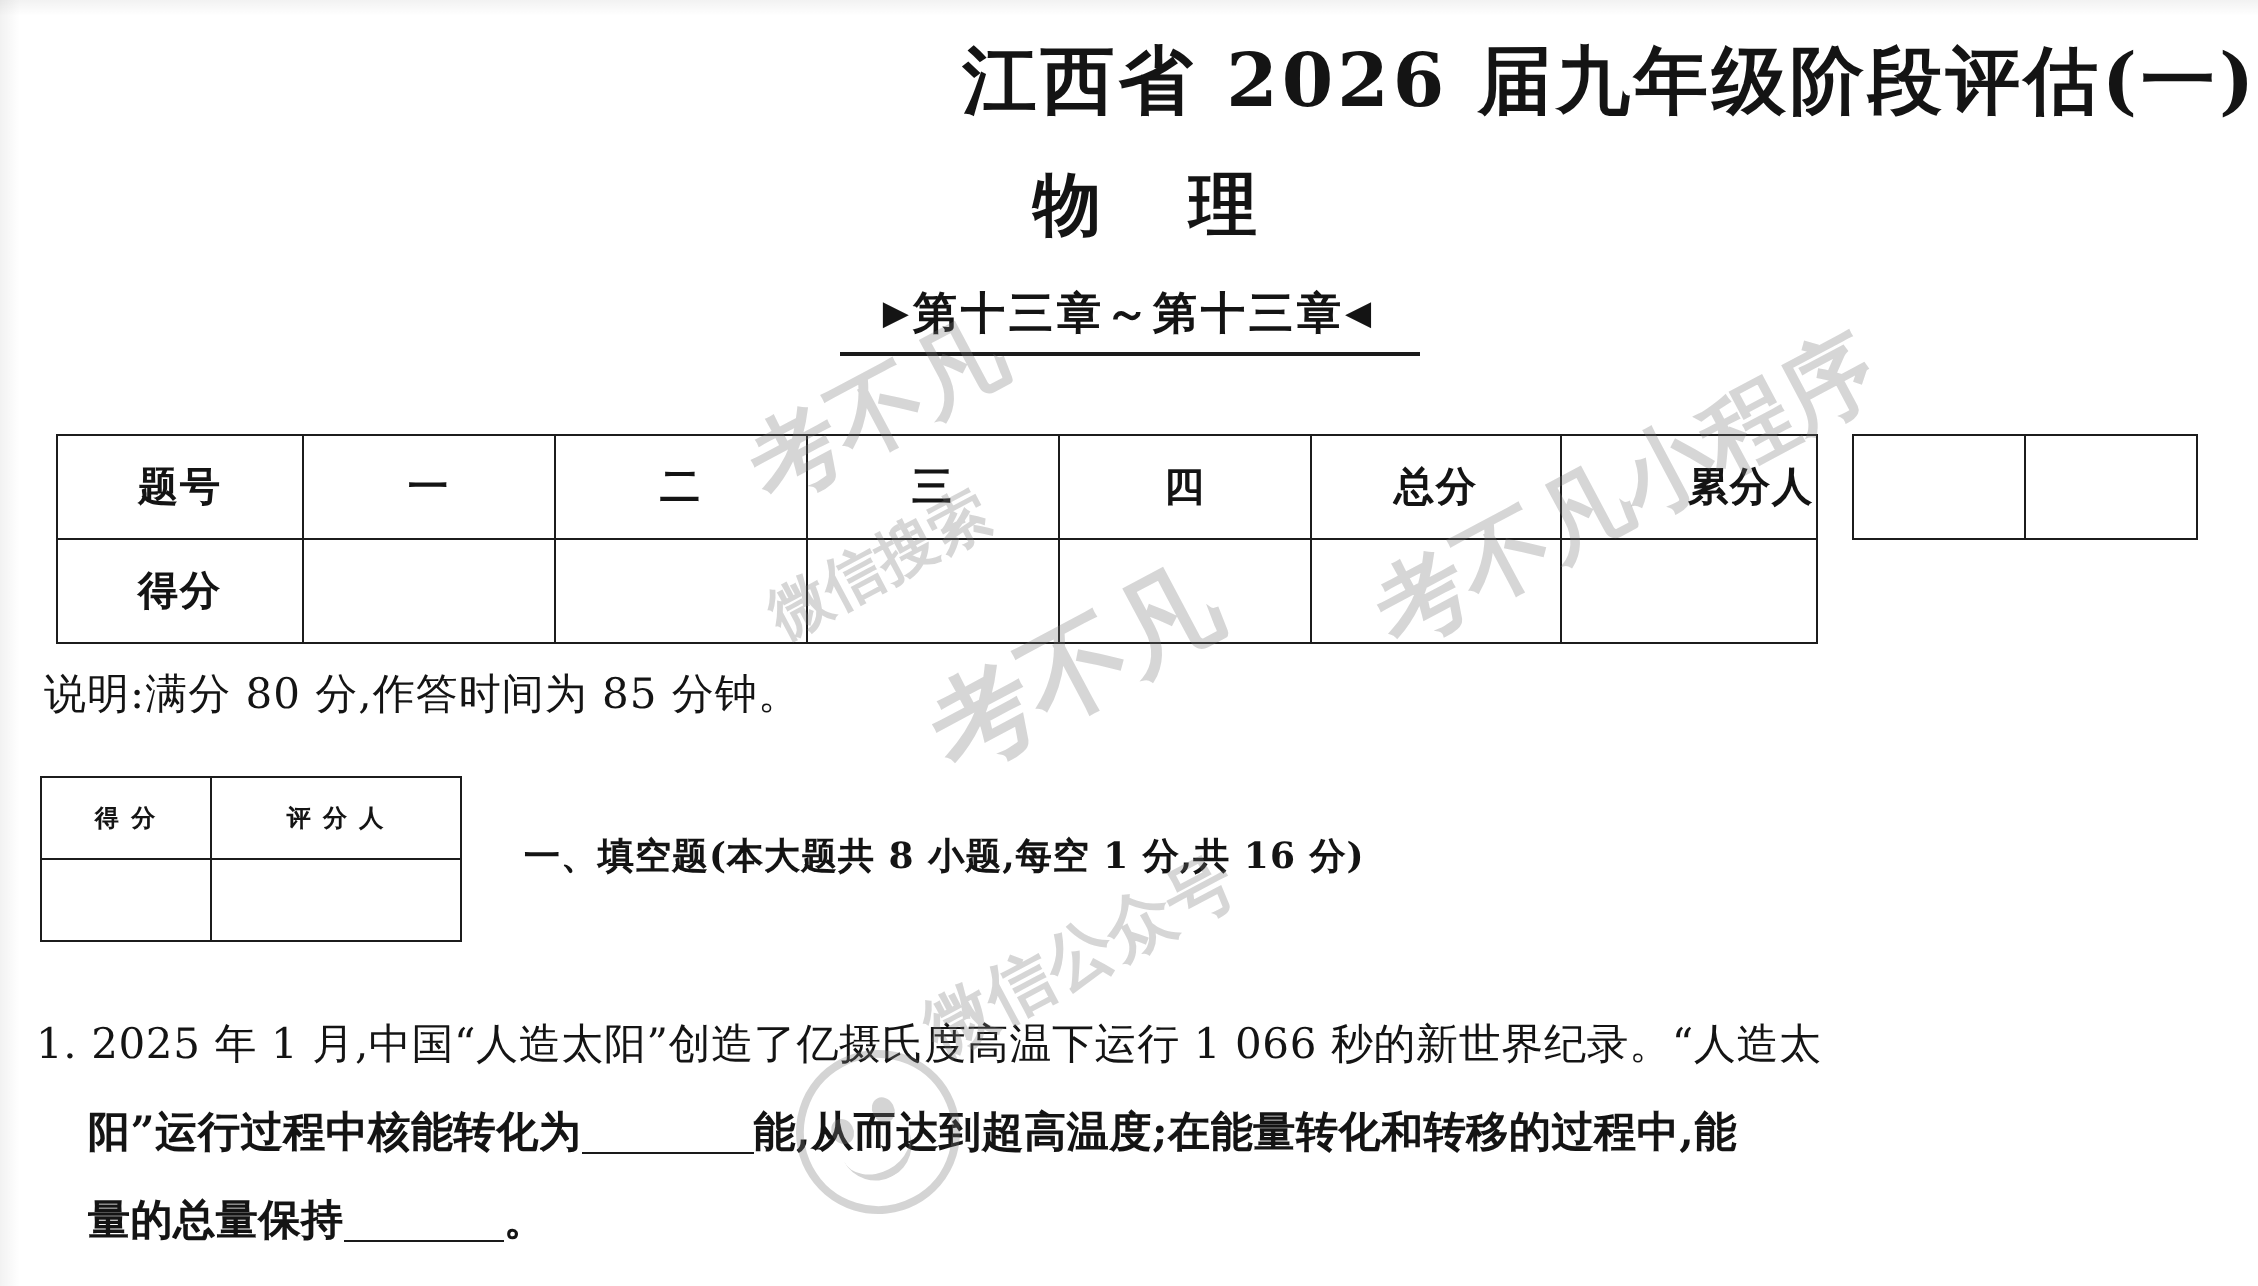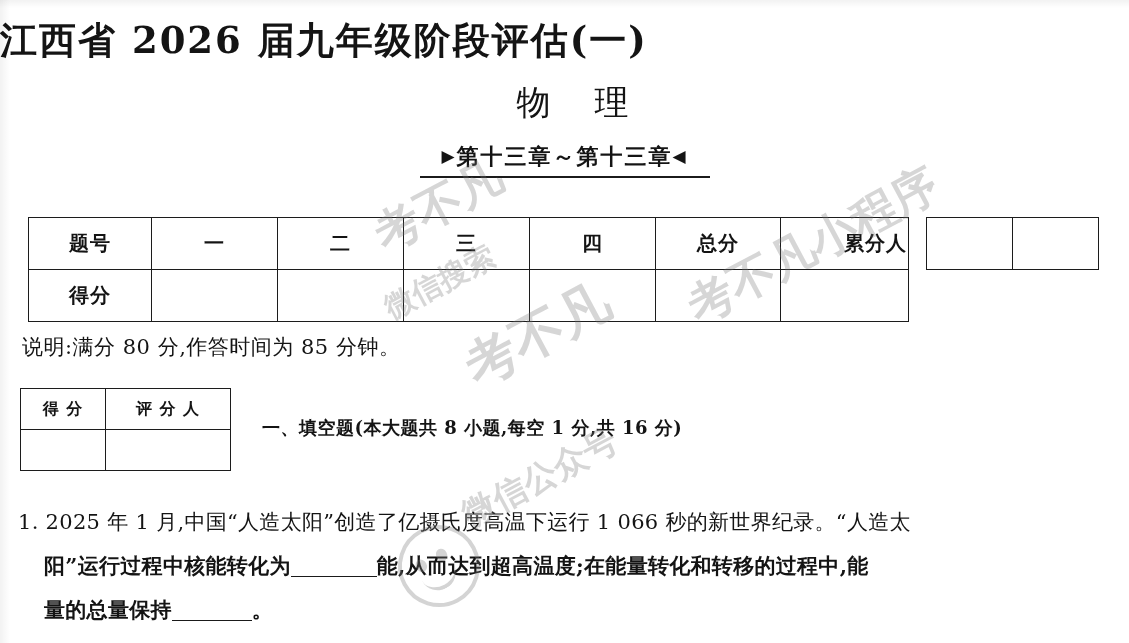--- a/index.html
+++ b/index.html
@@ -17,31 +17,31 @@
   }
 
   .page {
     position: absolute;
     inset: 0;
     padding: 0;
   }
 
   
   .doc-title {
-    text-align: left;
+    text-align: right;
     font-size: 37px;
     font-weight: bold;
     letter-spacing: 2px;
     margin-top: 16px;
     font-family: "DejaVu Serif", "Liberation Serif", serif;
   }
   .doc-subject {
     text-align: center;
     font-size: 34px;
-    font-weight: normal;
+    font-weight: bold;
     letter-spacing: 44px;
     margin-top: 14px;
     padding-left: 36px;
     margin-left: 24px;
   }
   .doc-scope {
     text-align: center;
     font-size: 22px;
     font-weight: bold;
     letter-spacing: 2px;
@@ -116,21 +116,21 @@
     position: absolute;
     top: 388px;
     left: 20px;
     border-collapse: collapse;
   }
   #grader-table td {
     border: 1.6px solid #1c1c1c;
     height: 38px;
     text-align: center;
     vertical-align: middle;
-    font-size: 16px;
+    font-size: 12px;
     font-weight: bold;
     letter-spacing: 1px;
   }
   #grader-table td.c1 { width: 82px; }
   #grader-table td.c2 { width: 122px; }
 
   .section-title {
     position: absolute;
     top: 416px;
     left: 262px;

